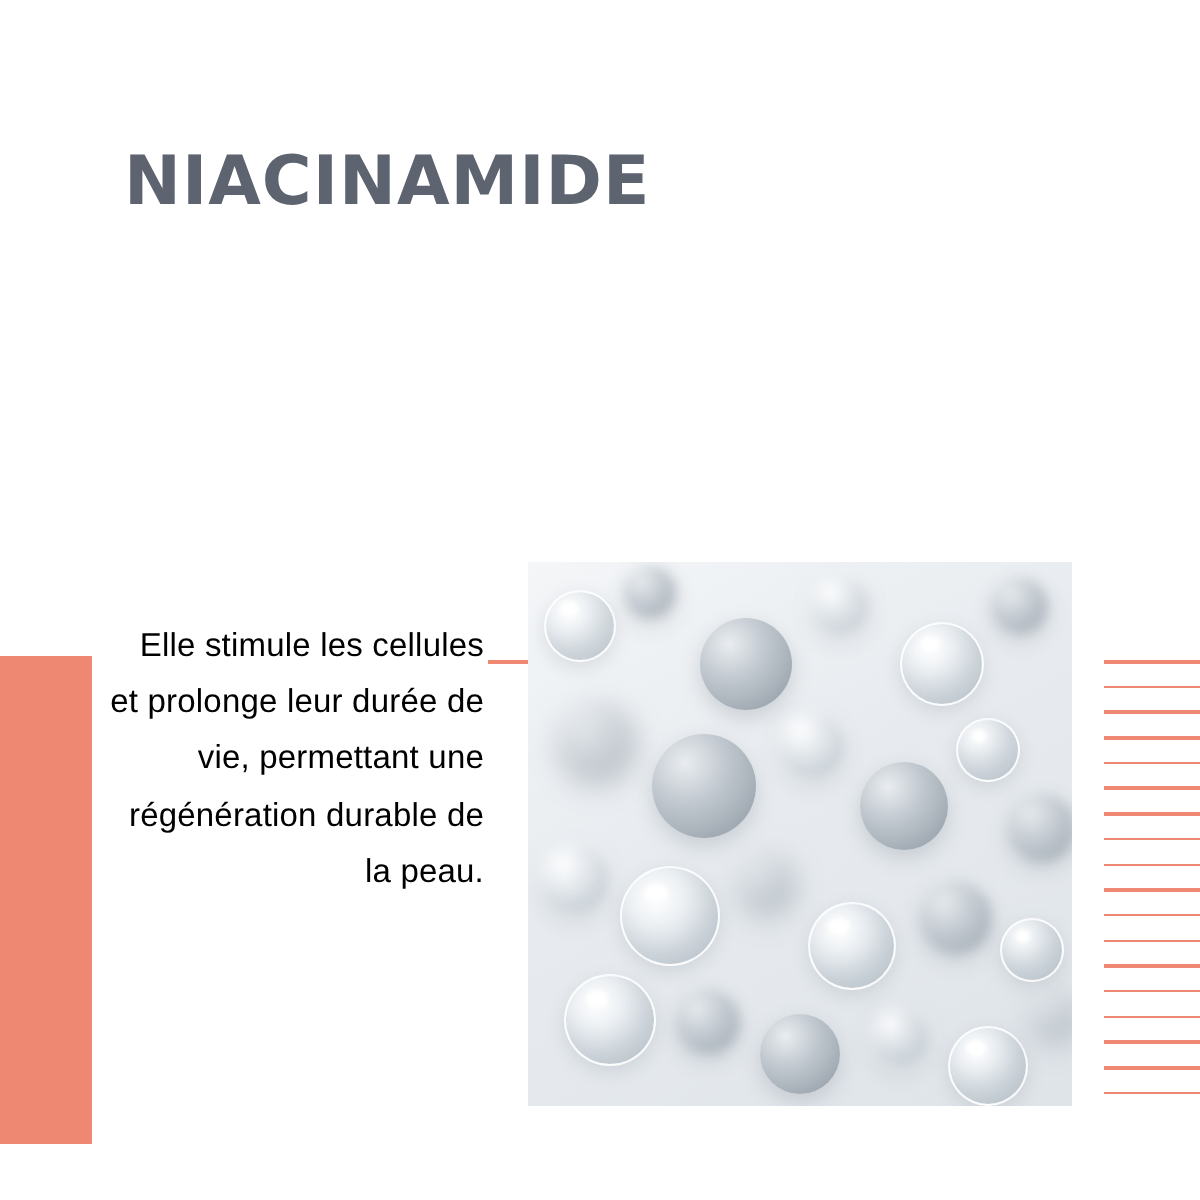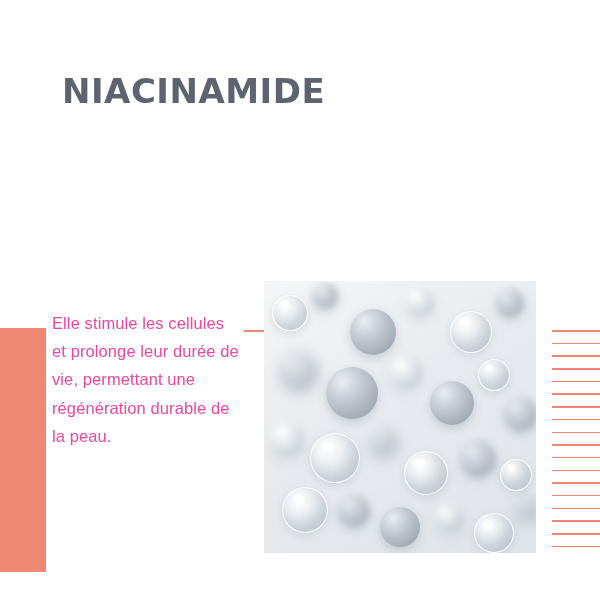--- a/index.html
+++ b/index.html
@@ -57,25 +57,25 @@
     height: 244px;
     background: #ef8873;
   }
 
   
   .body-text {
     position: absolute;
     left: 52px;
     top: 292px;
     width: 190px;
-    text-align: left;
+    text-align: right;
     font-family: "Liberation Sans", sans-serif;
     font-size: 16.5px;
     line-height: 1.72;
-    color: #ec4899;
+    color: #000000;
     letter-spacing: 0.1px;
   }
 
   
   .connector {
     position: absolute;
     left: 244px;
     top: 330px;
     width: 22px;
     height: 1.5px;

